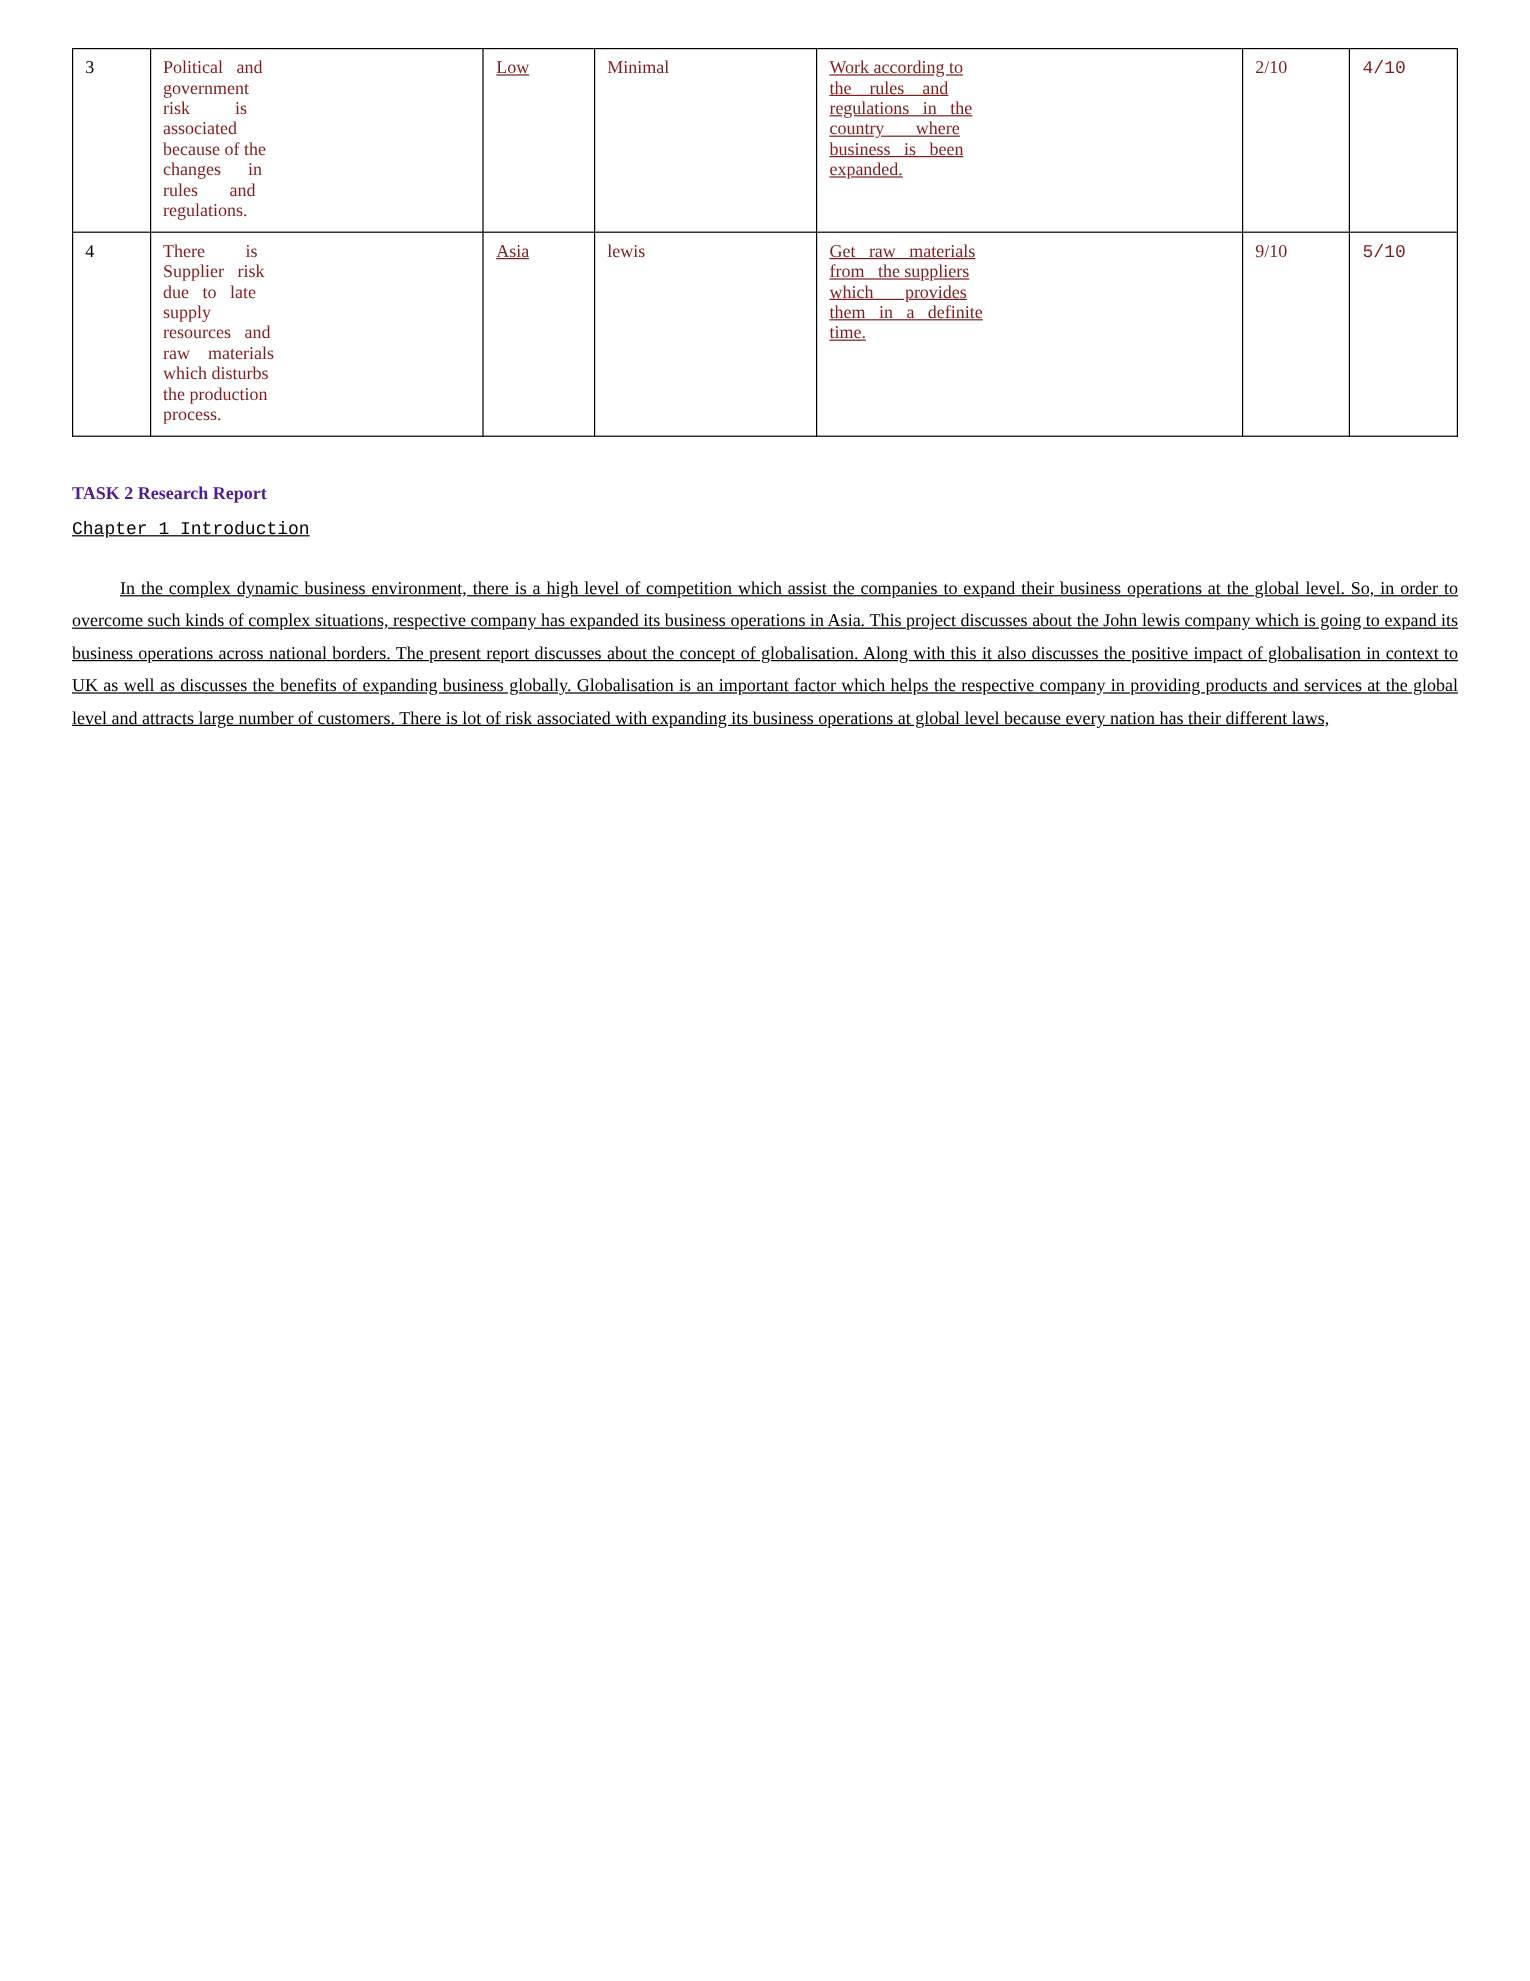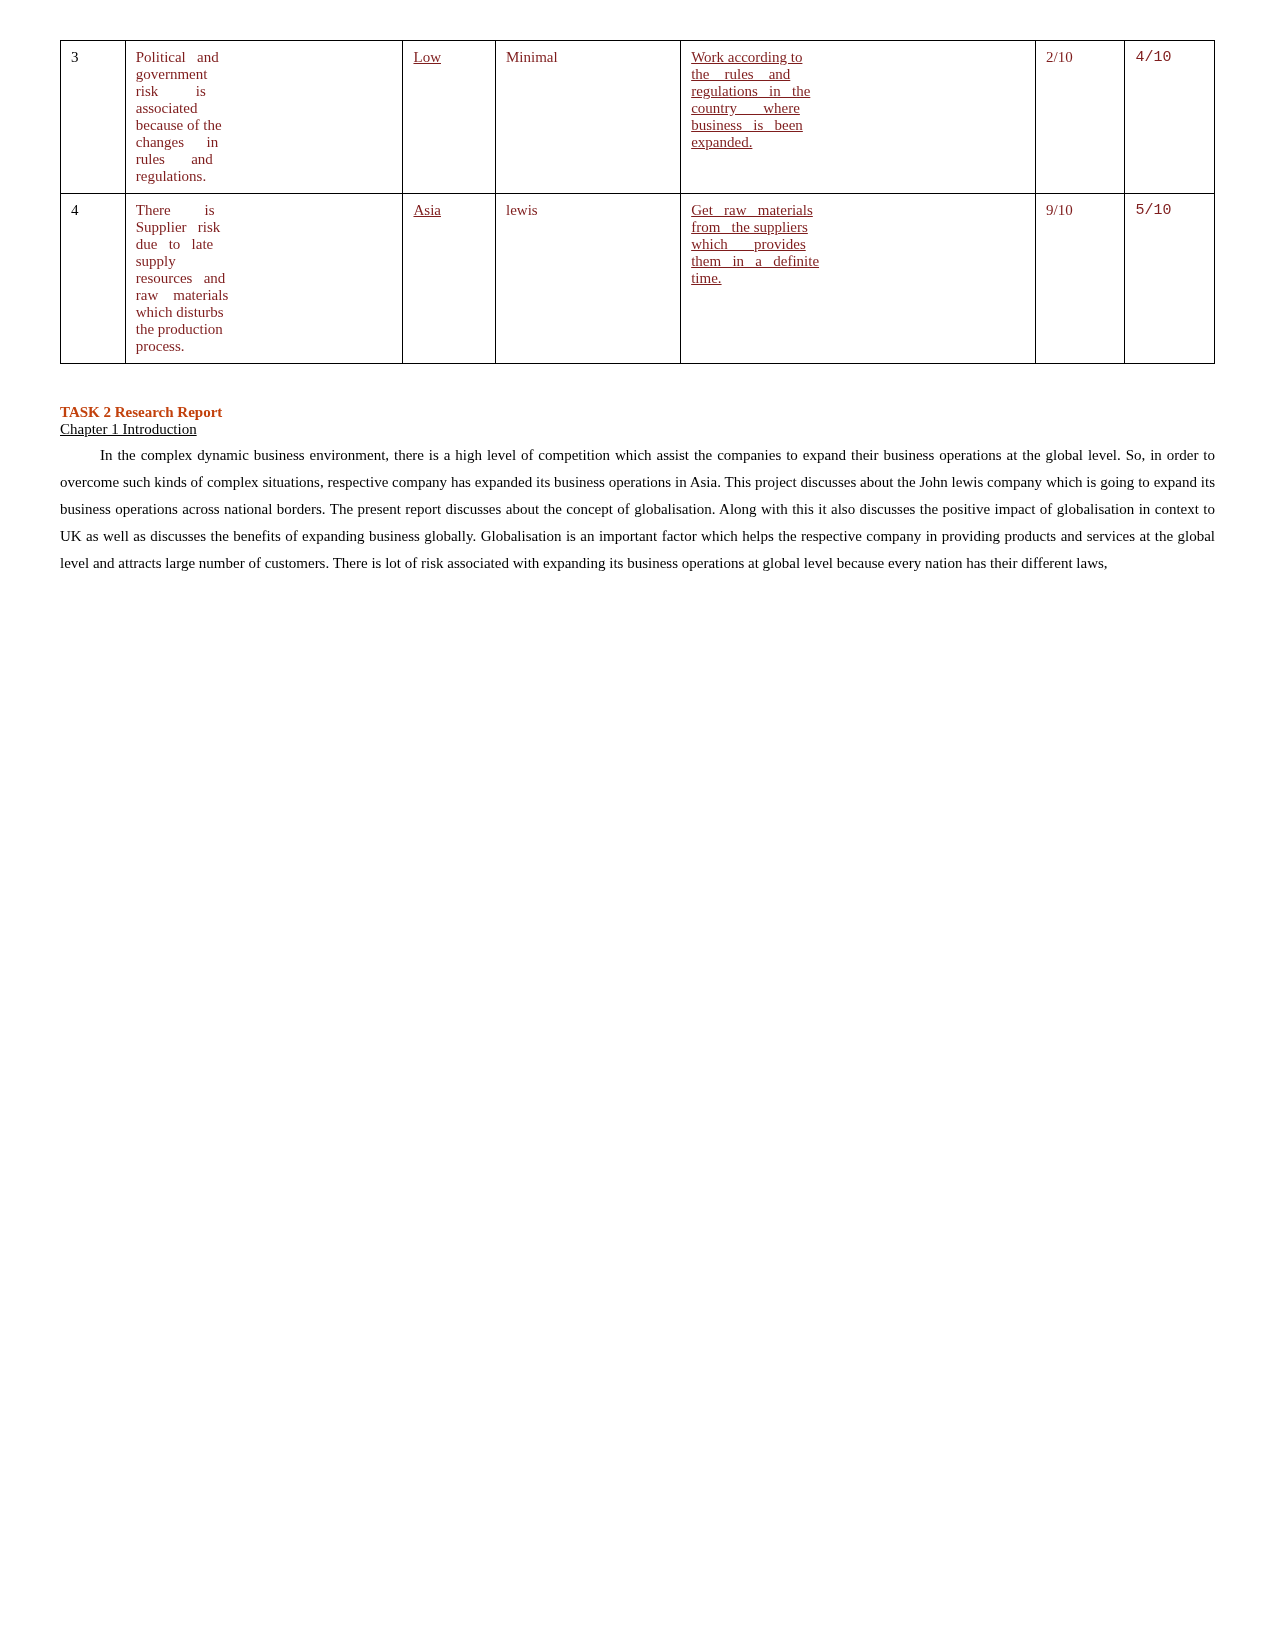--- a/index.html
+++ b/index.html
@@ -73,36 +73,39 @@
       color: #7f1d1d;
     }
 
     .task-section {
       margin-top: 20px;
     }
 
     .task-title {
       font-weight: bold;
       font-size: 15px;
-      color: #c2410c;
+      margin-bottom: 12px;
+      color: #4c1d95;
     }
 
     .chapter-title {
       text-decoration: underline;
       font-size: 15px;
-      margin-bottom: 4px;
+      margin-bottom: 28px;
       color: #000000;
+      font-family: Liberation Mono, monospace;
     }
 
     .body-text {
       text-align: justify;
       font-size: 15px;
       line-height: 1.8;
       color: #000000;
       text-indent: 40px;
+      text-decoration: underline;
     }
   </style>
 </head>
 <body>
 
 <div class="table-container">
   <table>
     <tbody>
 
       <tr>

